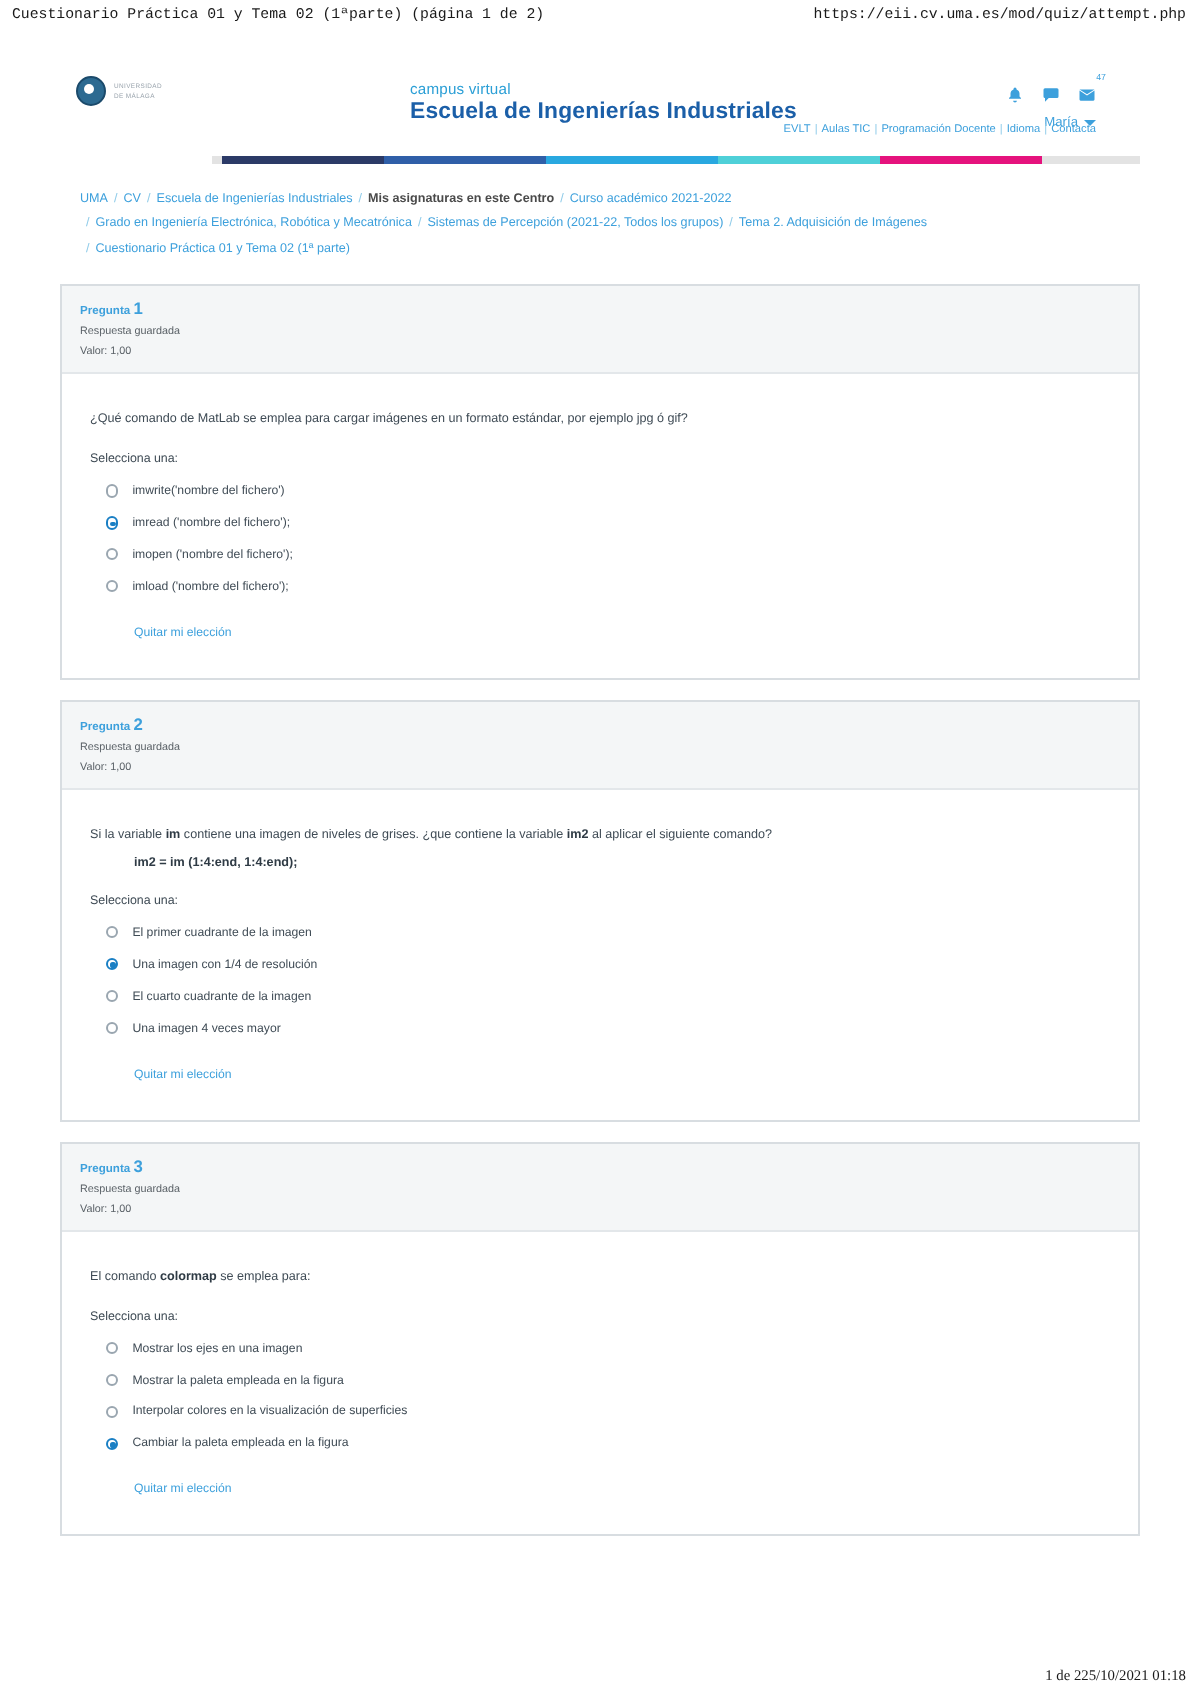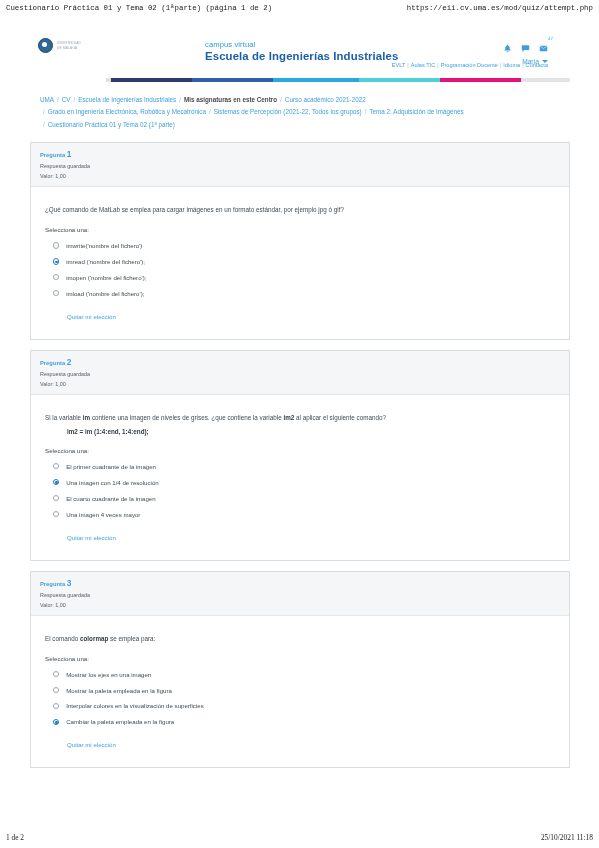--- a/index.html
+++ b/index.html
@@ -19,21 +19,21 @@
   .print-header {
     position: absolute; top: 4px; left: 0; width: 599px;
     display: flex; justify-content: space-between;
     padding: 0 6px;
     font-family: Liberation Mono, monospace;
     font-size: 7.4px;
     color: #1a1a1a;
   }
   .print-footer {
     position: absolute; bottom: 6px; left: 0; width: 599px;
-    display: flex; justify-content: space-between;
+    display: flex; justify-content: flex-end;
     padding: 0 6px;
     font-family: "Liberation Serif", serif;
     font-size: 7.4px;
     color: #1a1a1a;
   }
 
   
   .page {
     position: absolute;
     top: 32px; left: 30px;
@@ -364,14 +364,14 @@
         </div>
       </div>
       <a class="clear-link">Quitar mi elección</a>
     </div>
   </div>
 
 </div>
 
 <div class="print-footer">
   <span>1 de 2</span>
-  <span>25/10/2021 11:18</span>
+  <span>25/10/2021 01:18</span>
 </div>
 
 </body></html>

